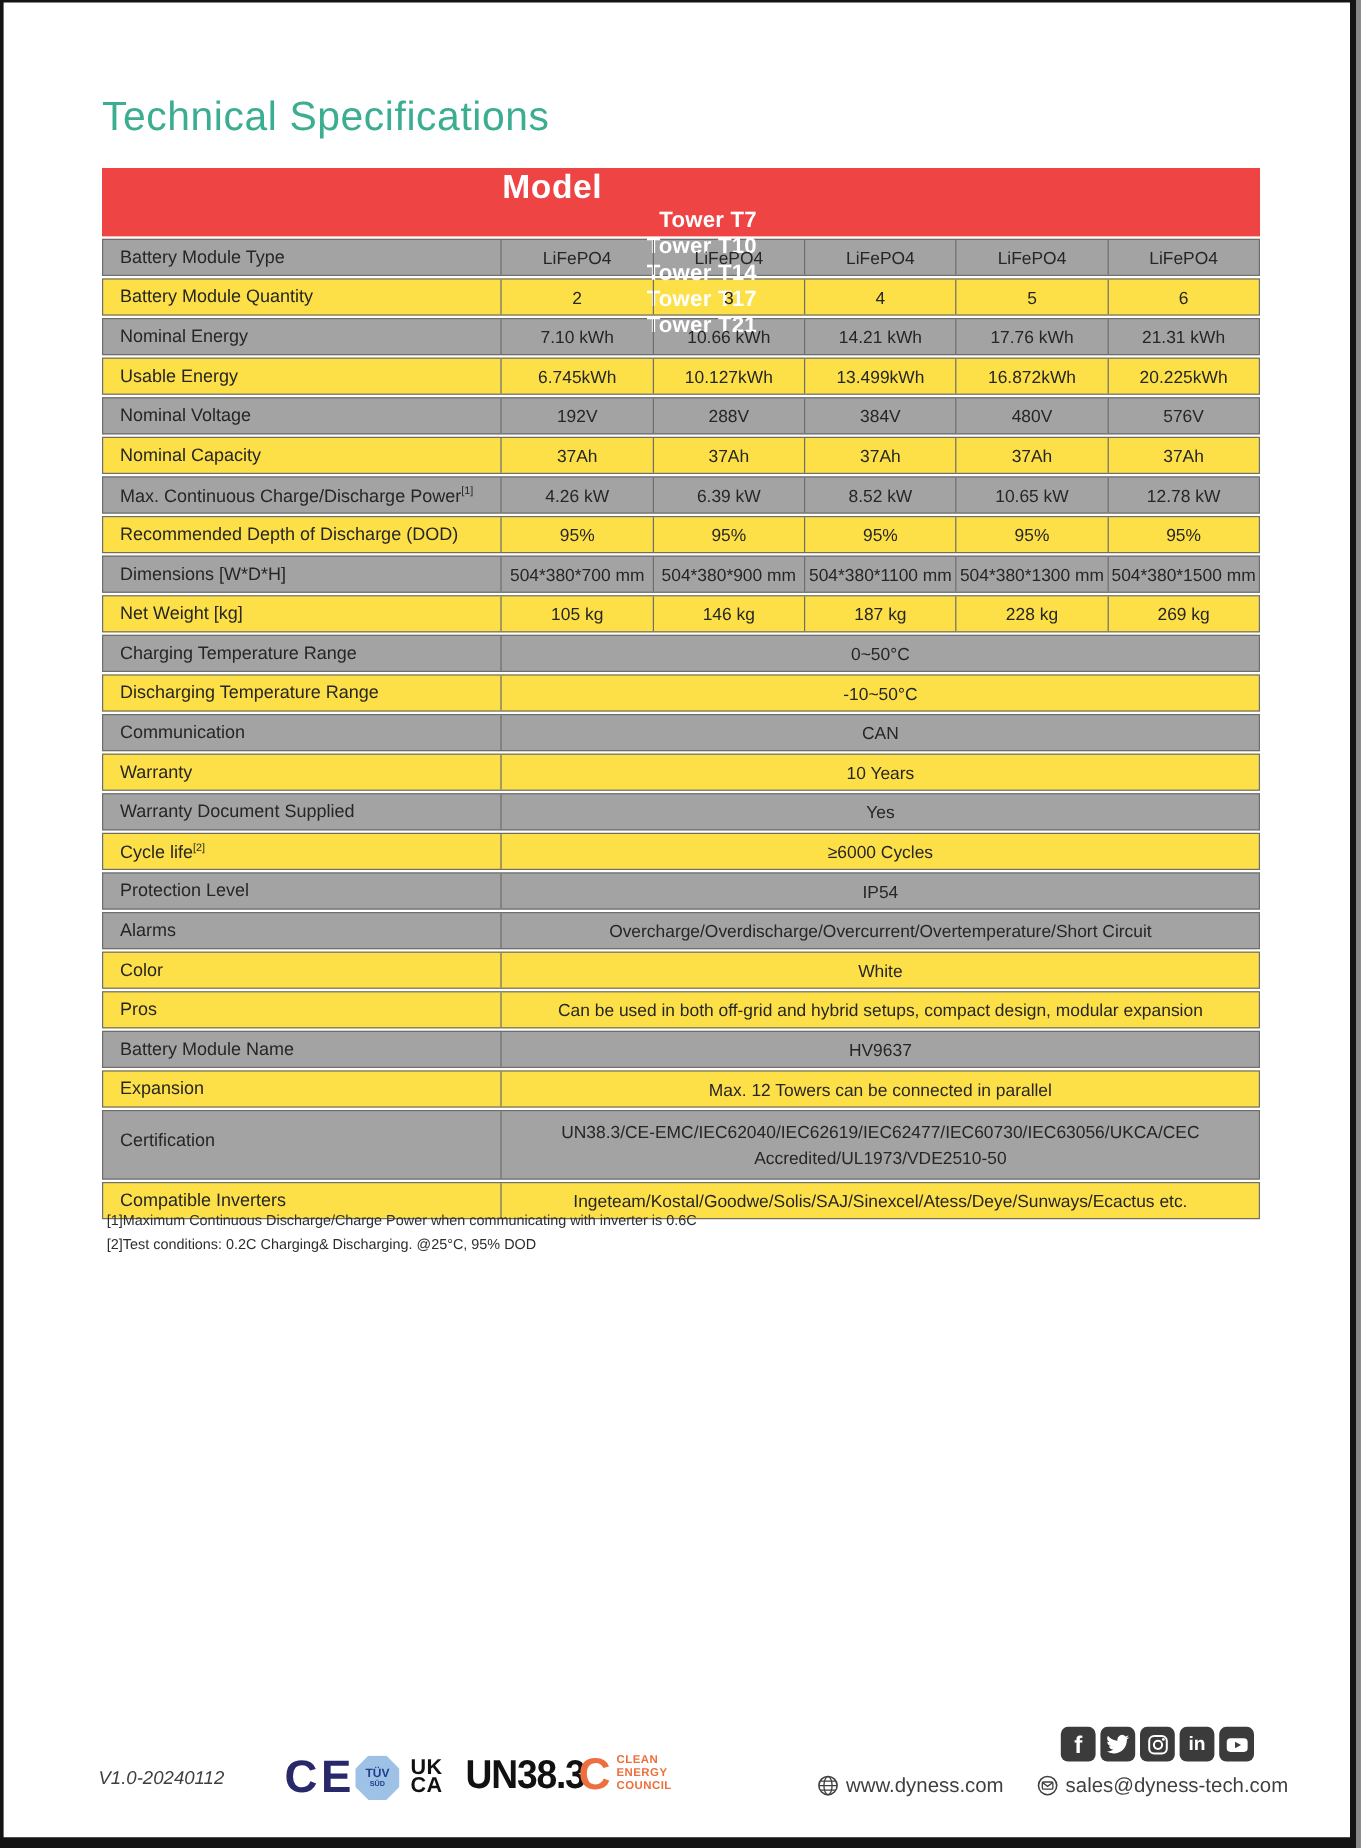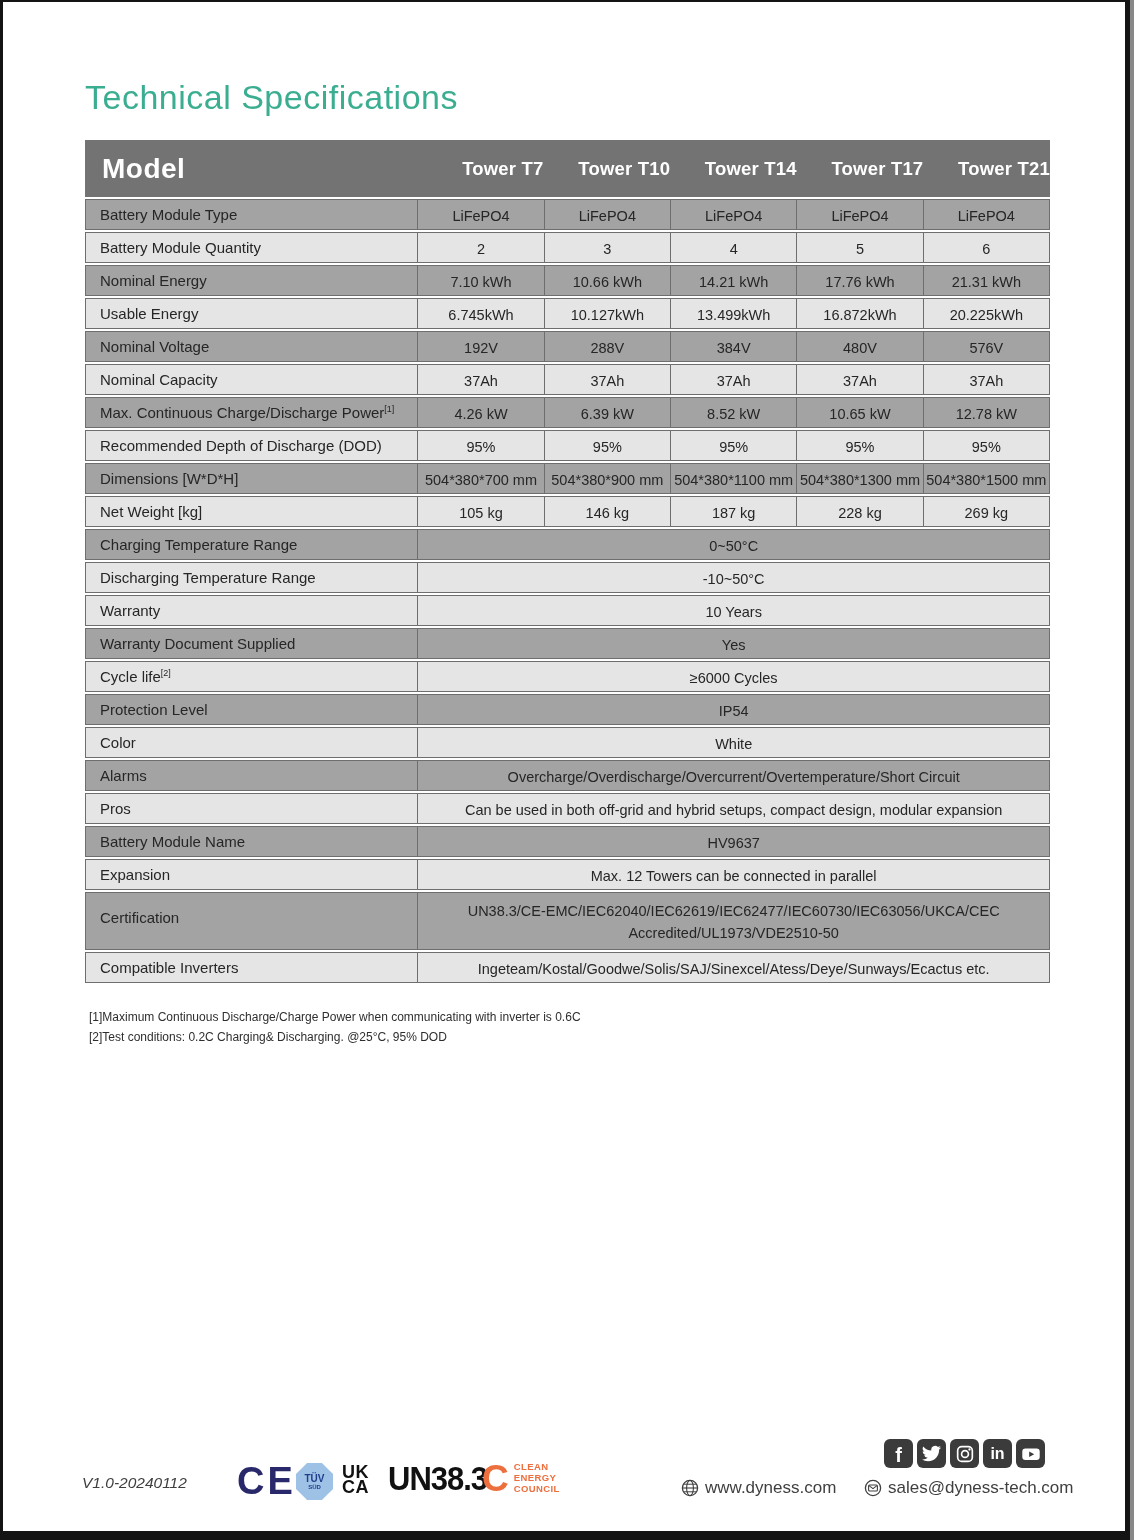--- a/index.html
+++ b/index.html
@@ -11,29 +11,29 @@
     border-top:2px solid #141414; border-bottom:9px solid #141414;
     overflow:hidden;
   }
   .title {
     position:absolute; left:82px; top:76px;
     font-size:34px; color:#3BAE92; letter-spacing:0.5px; font-weight:400;
   }
   
   .spec-table { position:absolute; left:82px; top:138px; width:965px; }
   .thead {
-    display:flex; align-items:center; height:57px; background:#737373; color:#fff;
+    display:flex; align-items:center; height:57px; background:#ef4444; color:#fff;flex-direction:column;
   }
   .thead .model-cell { width:332px; padding-left:17px; font-size:28px; font-weight:bold; letter-spacing:0.5px; }
   .thead .col-cell { width:126.6px; text-align:right; font-size:18.5px; font-weight:bold; letter-spacing:0.2px; }
   .trow {
     display:flex; margin-top:2px; background:#a3a3a3;
     border:1px solid #6e6e6e; min-height:31px;
   }
-  .trow.shade { background:#e5e5e5; }
+  .trow.shade { background:#fde047; }
   .cell { color:#262626; }
   .cell.label { width:332px; padding:6px 4px 3px 14px; font-size:15px; }
   .cell.label sup { font-size:9px; }
   .cell.val {
     width:126.6px; text-align:center; font-size:14.5px;
     padding:8px 1px 3px; border-left:1px solid #6e6e6e; white-space:nowrap;
   }
   .cell.val.merged { width:633px; white-space:normal; }
   .trow.tall { min-height:55px; }
   .trow.tall .cell.val.merged { padding:7px 24px 4px; line-height:1.55; }
@@ -165,43 +165,47 @@
           <div class="cell val">269 kg</div>
         </div>
         <div class="trow">
           <div class="cell label">Charging Temperature Range</div>
           <div class="cell val merged">0~50°C</div>
         </div>
         <div class="trow shade">
           <div class="cell label">Discharging Temperature Range</div>
           <div class="cell val merged">-10~50°C</div>
         </div>
+        <div class="trow">
+          <div class="cell label">Communication</div>
+          <div class="cell val merged">CAN</div>
+        </div>
         <div class="trow shade">
           <div class="cell label">Warranty</div>
           <div class="cell val merged">10 Years</div>
         </div>
         <div class="trow">
           <div class="cell label">Warranty Document Supplied</div>
           <div class="cell val merged">Yes</div>
         </div>
         <div class="trow shade">
           <div class="cell label">Cycle life<sup>[2]</sup></div>
           <div class="cell val merged">≥6000 Cycles</div>
         </div>
         <div class="trow">
           <div class="cell label">Protection Level</div>
           <div class="cell val merged">IP54</div>
         </div>
+        <div class="trow">
+          <div class="cell label">Alarms</div>
+          <div class="cell val merged">Overcharge/Overdischarge/Overcurrent/Overtemperature/Short Circuit</div>
+        </div>
         <div class="trow shade">
           <div class="cell label">Color</div>
           <div class="cell val merged">White</div>
-        </div>
-        <div class="trow">
-          <div class="cell label">Alarms</div>
-          <div class="cell val merged">Overcharge/Overdischarge/Overcurrent/Overtemperature/Short Circuit</div>
         </div>
         <div class="trow shade">
           <div class="cell label">Pros</div>
           <div class="cell val merged">Can be used in both off-grid and hybrid setups, compact design, modular expansion</div>
         </div>
         <div class="trow">
           <div class="cell label">Battery Module Name</div>
           <div class="cell val merged">HV9637</div>
         </div>
         <div class="trow shade">

